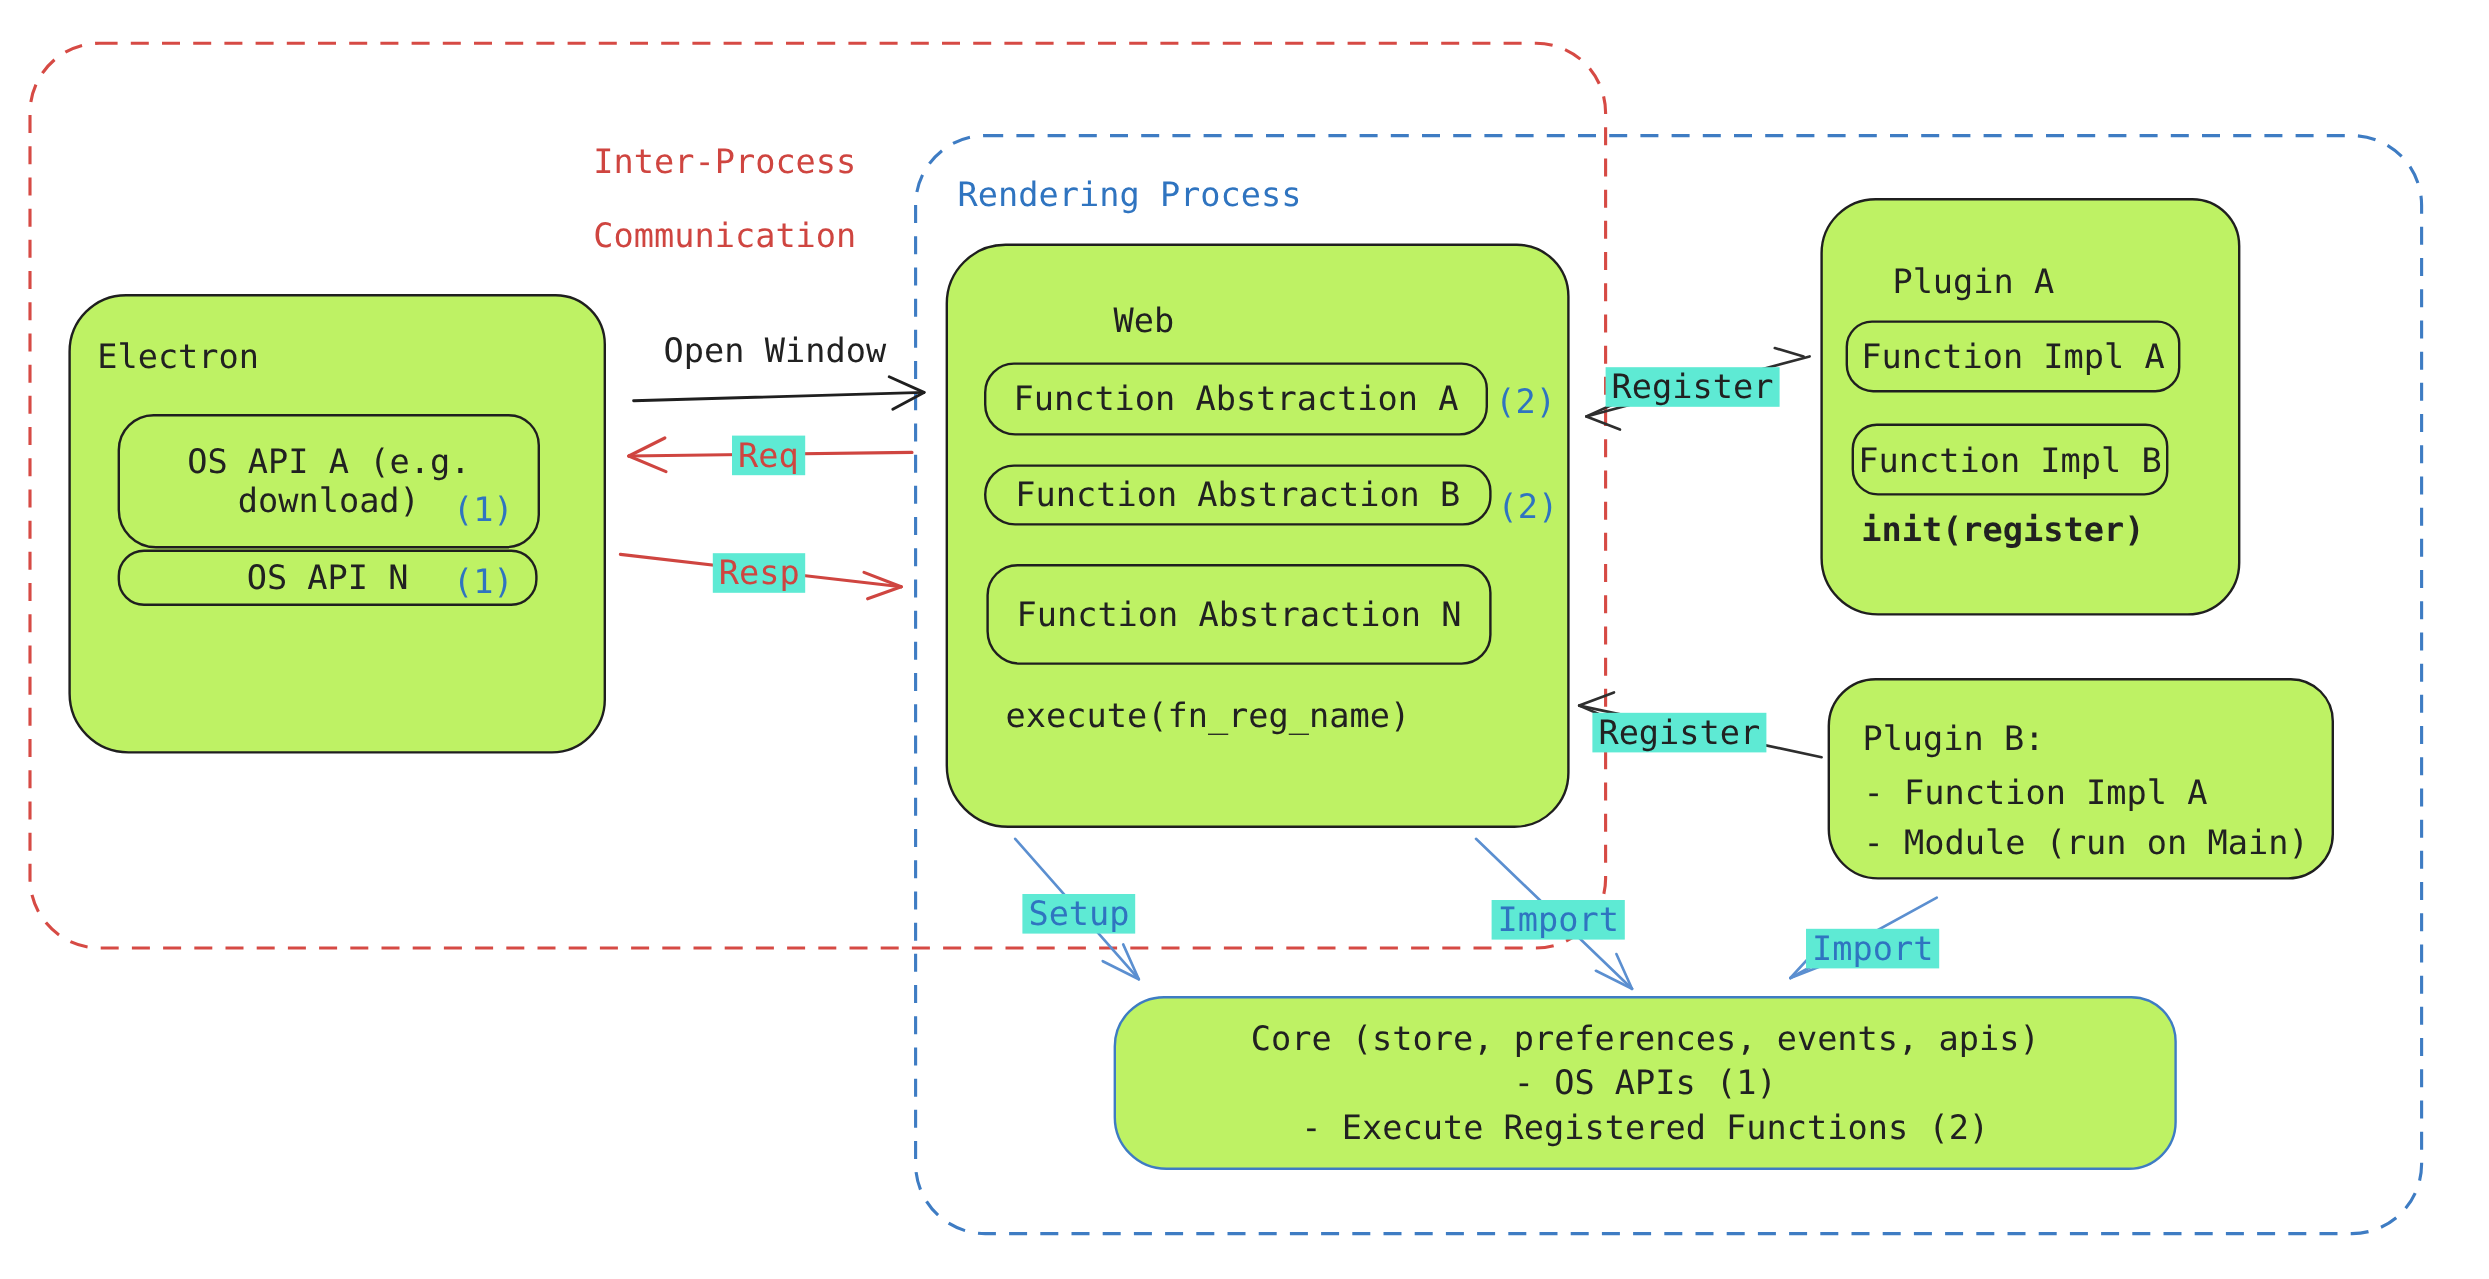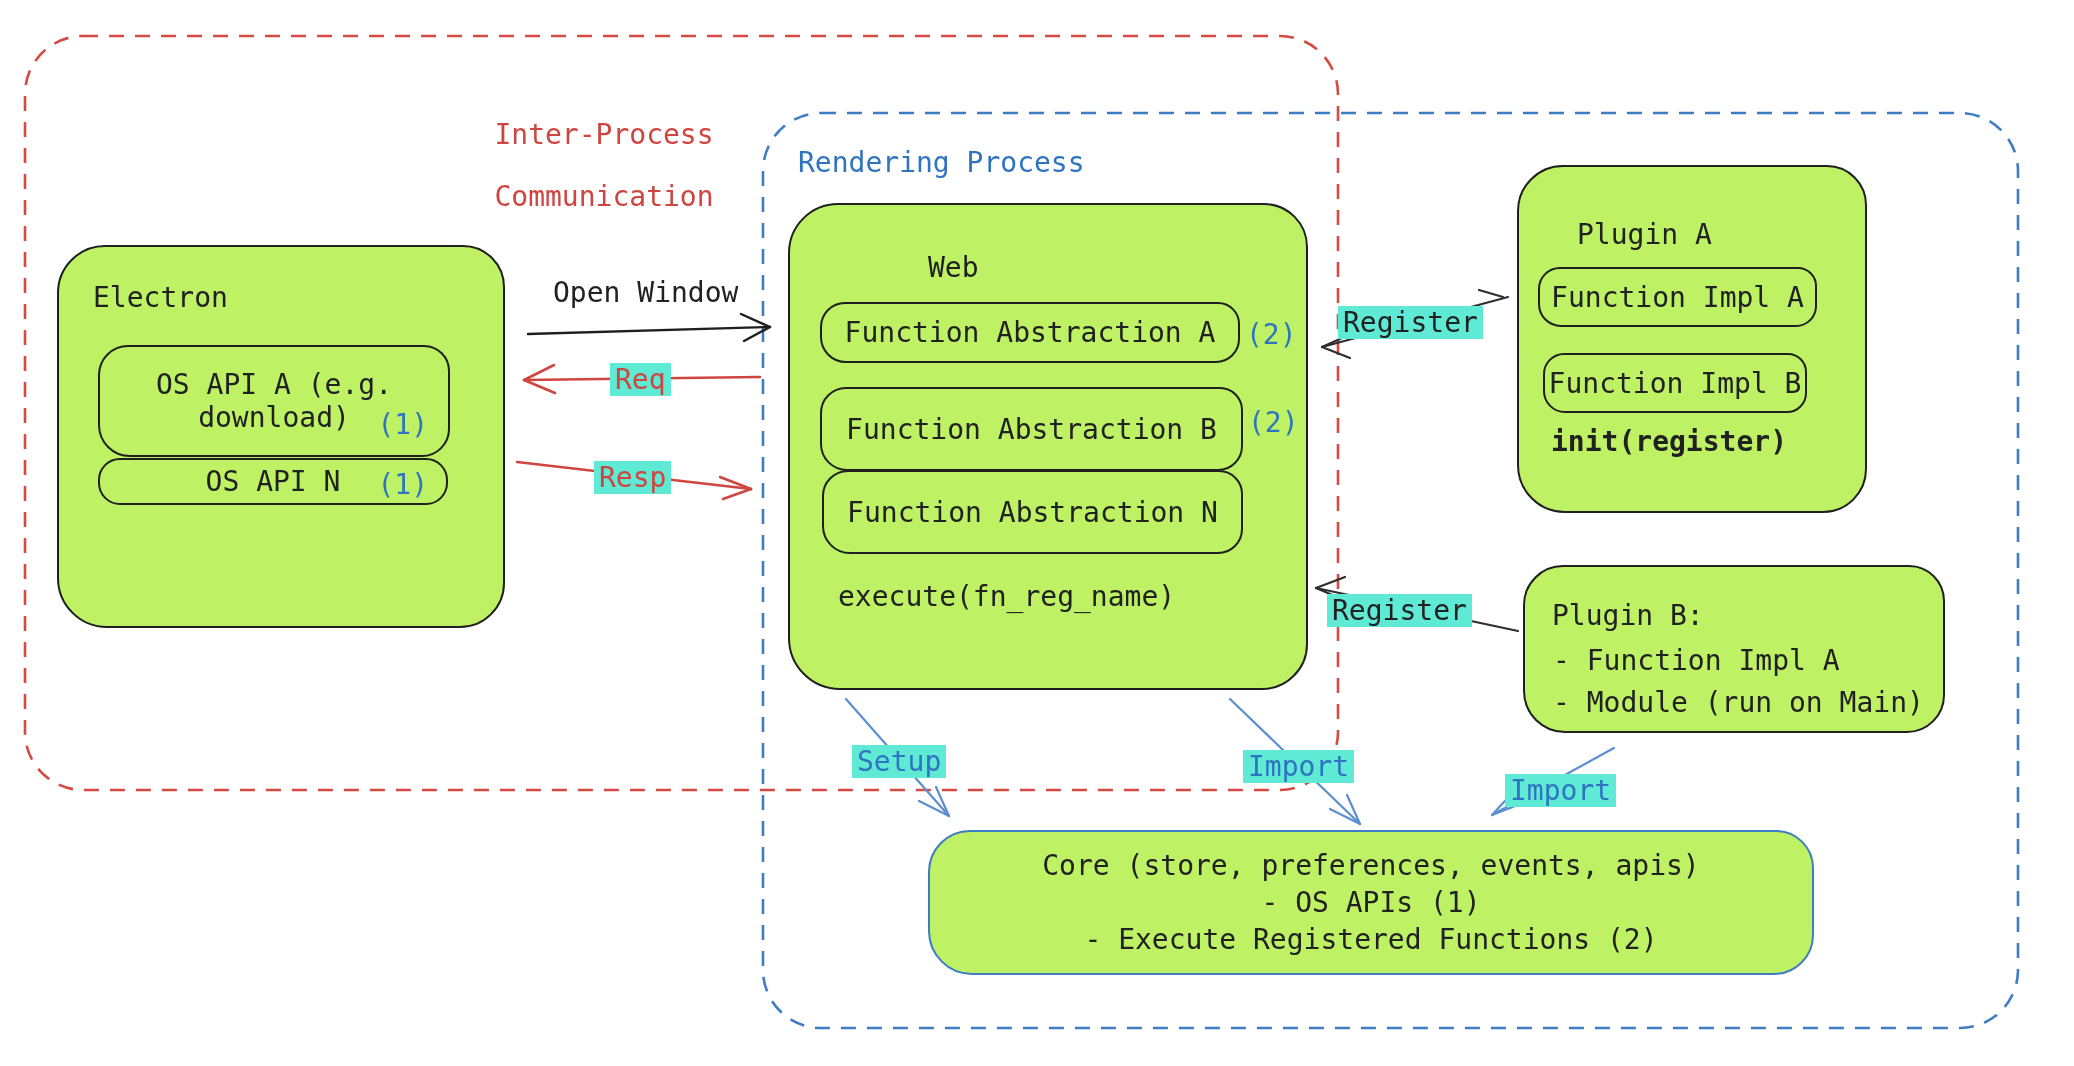--- a/index.html
+++ b/index.html
@@ -73,42 +73,42 @@
     </g>
 
     <g stroke="#5b8fd0" stroke-width="2.2" fill="none" stroke-linecap="round">
       <path d="M1614 748 L1492 815"></path>
       <path d="M1492 815 L1514 791"></path>
       <path d="M1492 815 L1523 803"></path>
     </g>
   </svg>
 
   <div class="box" style="left:57px;top:245px;width:448px;height:383px;border-radius:48px 42px 45px 50px;"></div>
-  <div class="t" style="left:93px;top:281px;text-align:center;">Electron</div>
+  <div class="t" style="left:81px;top:281px;text-align:center;">Electron</div>
 
   <div class="box col" style="left:98px;top:345px;width:352px;height:112px;border-radius:30px 26px 28px 32px;">
     <span class="boxtext">OS API A (e.g.</span>
     <span class="boxtext">download)</span>
     <span class="ref-abs blue" style="right:20px;bottom:14px;">(1)</span>
   </div>
 
   <div class="box cc" style="left:98px;top:458px;width:350px;height:47px;border-radius:22px;">
     <span class="boxtext">OS API N</span>
     <span class="ref-abs blue" style="right:18px;top:8px;">(1)</span>
   </div>
 
   <div class="box" style="left:788px;top:203px;width:520px;height:487px;border-radius:50px 44px 46px 52px;"></div>
   <div class="t" style="left:928px;top:251px;">Web</div>
 
   <div class="box cc" style="left:820px;top:302px;width:420px;height:61px;border-radius:25px 22px 24px 26px;">
     <span class="boxtext">Function Abstraction A</span>
   </div>
   <div class="t blue" style="left:1246px;top:318px;">(2)</div>
 
-  <div class="box cc" style="left:820px;top:387px;width:423px;height:84px;border-radius:26px 23px 25px 27px;">
+  <div class="box cc" style="left:820px;top:387px;width:423px;height:51px;border-radius:26px 23px 25px 27px;">
     <span class="boxtext">Function Abstraction B</span>
   </div>
   <div class="t blue" style="left:1248px;top:406px;">(2)</div>
 
   <div class="box cc" style="left:822px;top:470px;width:421px;height:84px;border-radius:26px 24px 25px 28px;">
     <span class="boxtext">Function Abstraction N</span>
   </div>
 
   <div class="t" style="left:838px;top:580px;">execute(fn_reg_name)</div>
 

